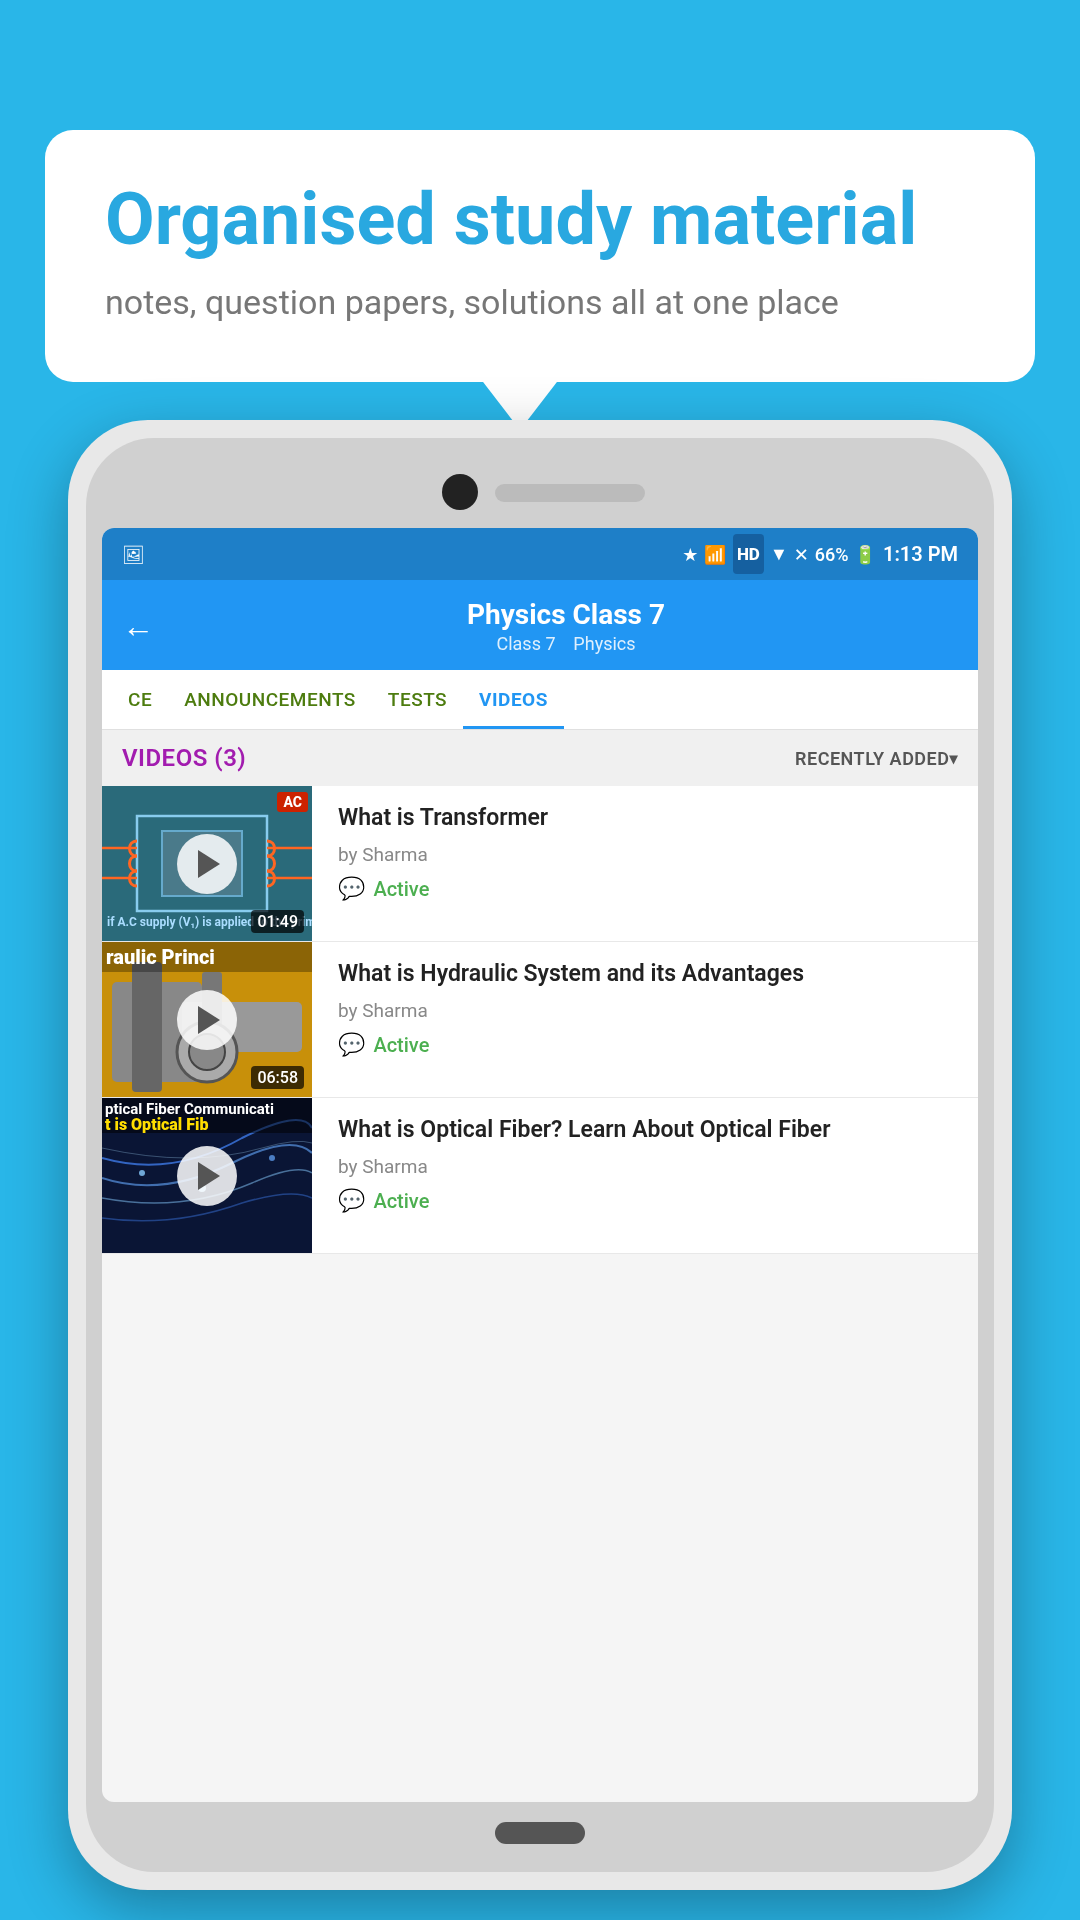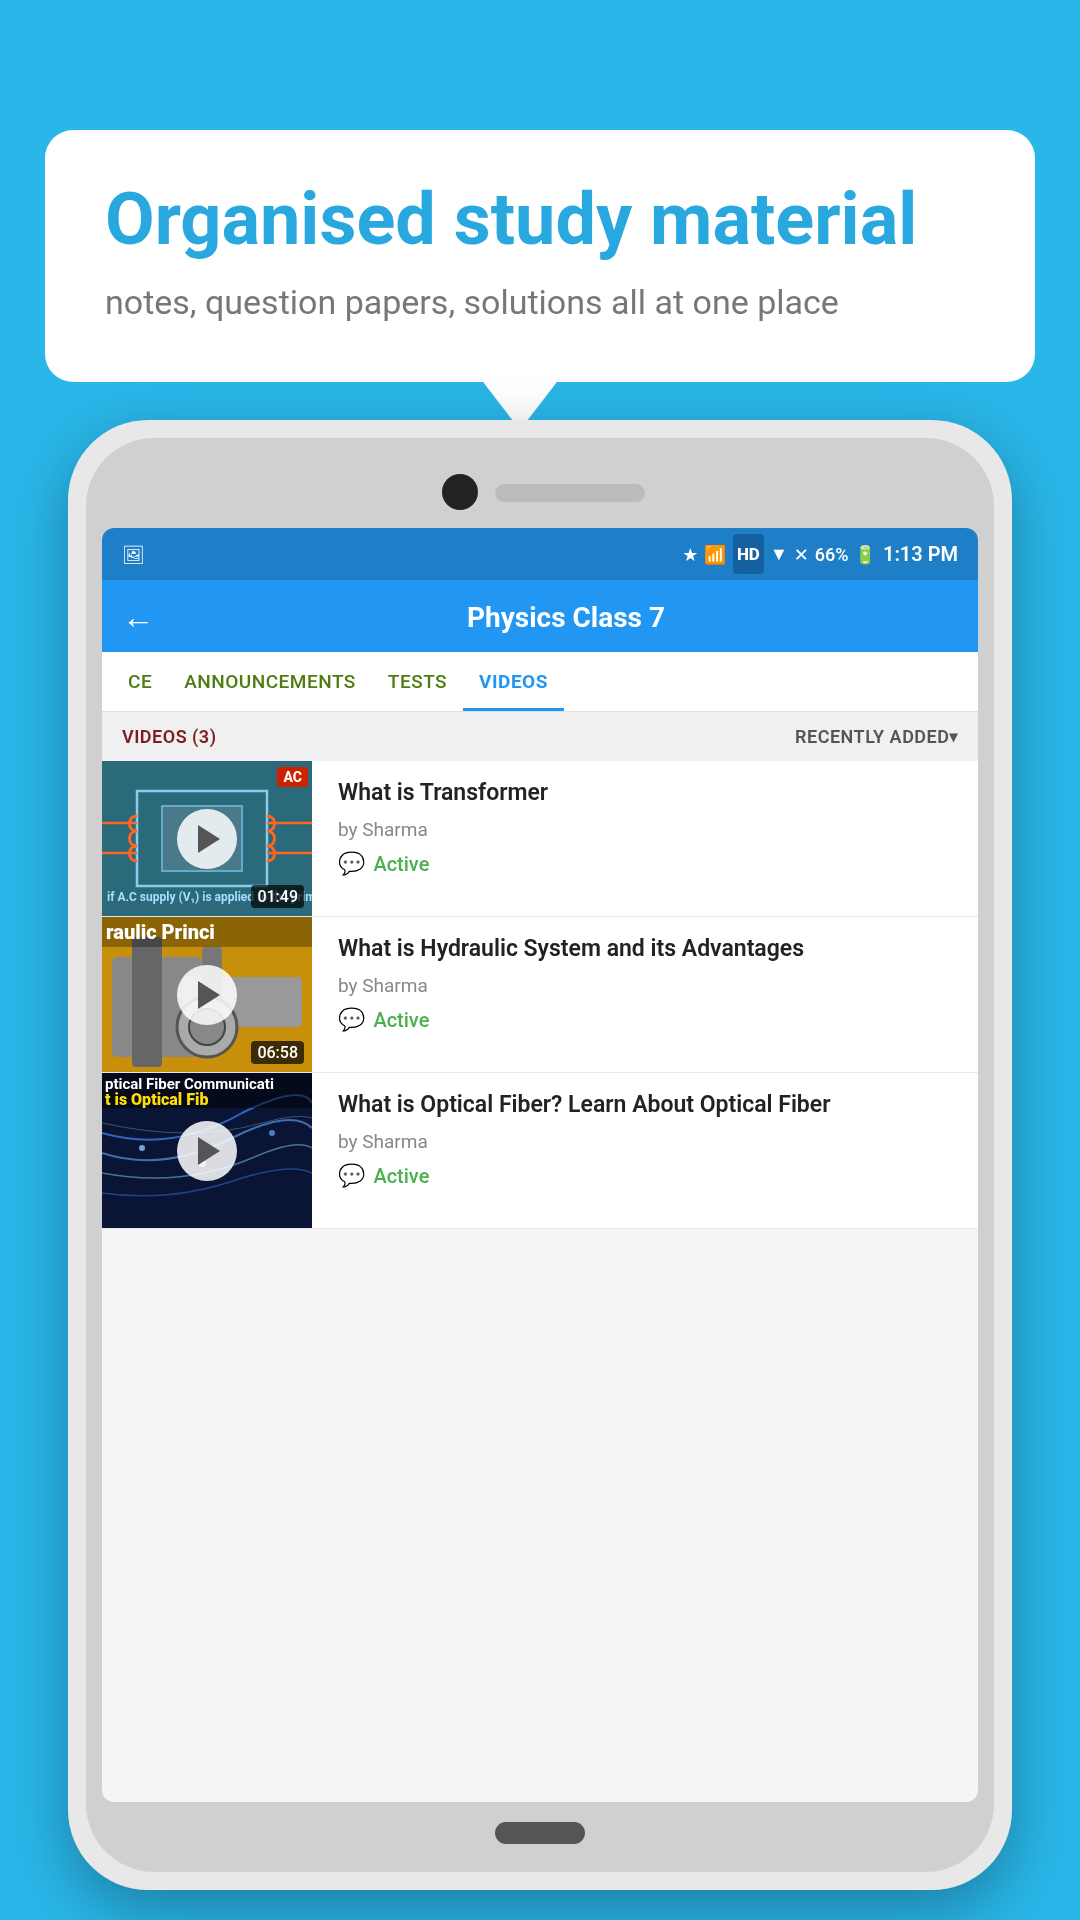--- a/index.html
+++ b/index.html
@@ -230,22 +230,22 @@
     
     .videos-header {
       background: #f0f0f0;
       display: flex;
       align-items: center;
       justify-content: space-between;
       padding: 14px 20px;
     }
 
     .videos-count {
-      color: #7f1d1d;
-      font-size: 18px;
+      color: #a21caf;
+      font-size: 24px;
       font-weight: 600;
       letter-spacing: 0.5px;
     }
 
     .sort-button {
       display: flex;
       align-items: center;
       gap: 0;
       color: #555;
       font-size: 18px;
@@ -408,20 +408,25 @@
           <span>66%</span>
           <span>🔋</span>
           <span class="status-time">1:13 PM</span>
         </div>
       </div>
 
       <div class="app-header">
         <div class="back-arrow">←</div>
         <div class="header-title-block">
           <div class="header-title">Physics Class 7</div>
+          <div class="header-subtitle">
+            <span>Class 7</span>
+            &nbsp;&nbsp;
+            <span>Physics</span>
+          </div>
         </div>
       </div>
 
       <div class="tabs-bar">
         <div class="tab-item">CE</div>
         <div class="tab-item">ANNOUNCEMENTS</div>
         <div class="tab-item">TESTS</div>
         <div class="tab-item active">VIDEOS</div>
       </div>
 

